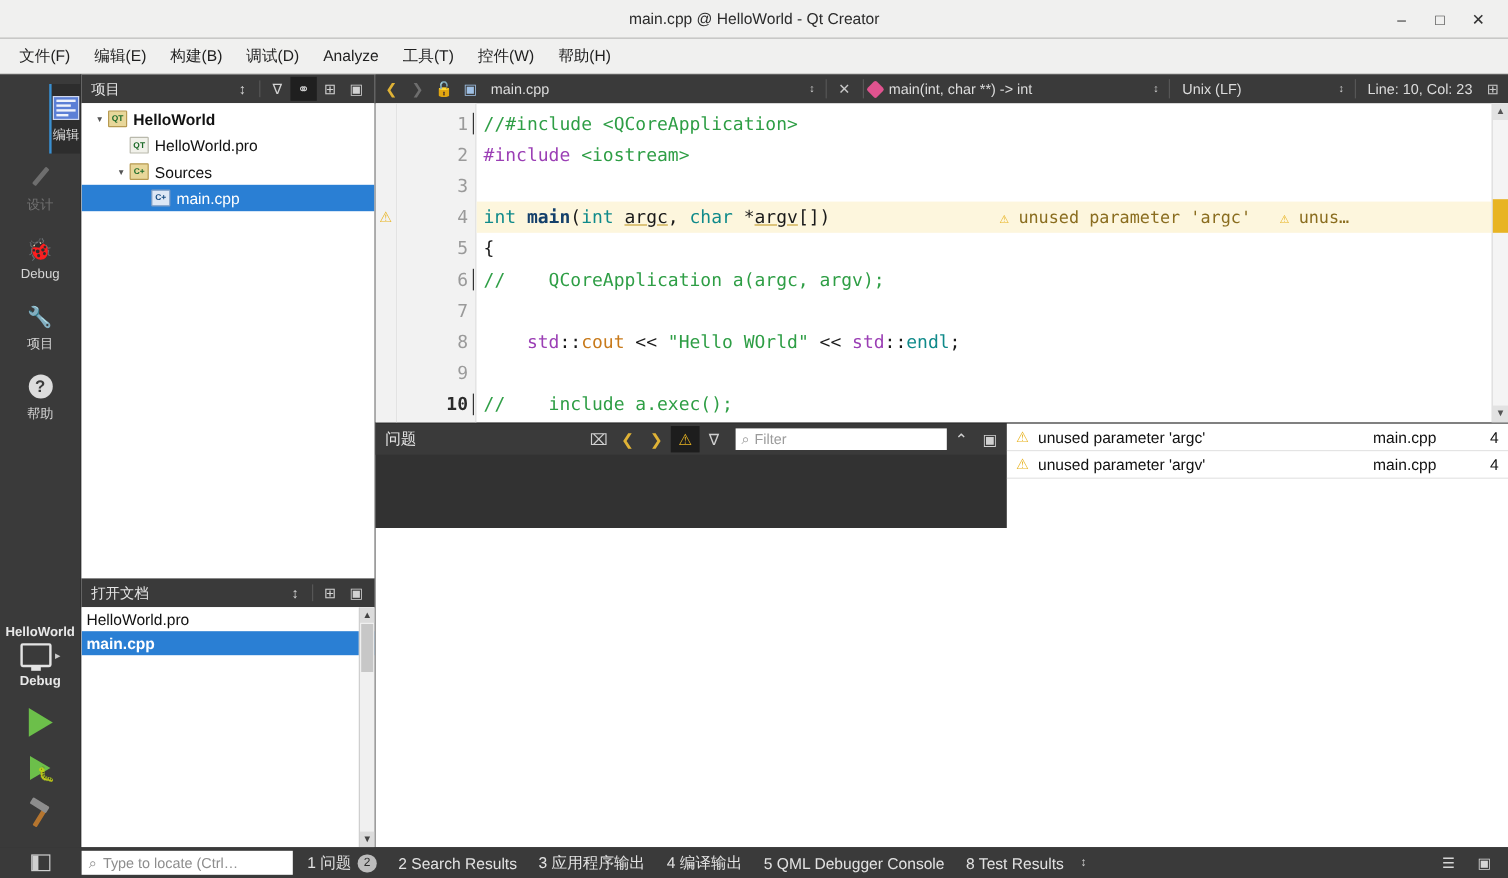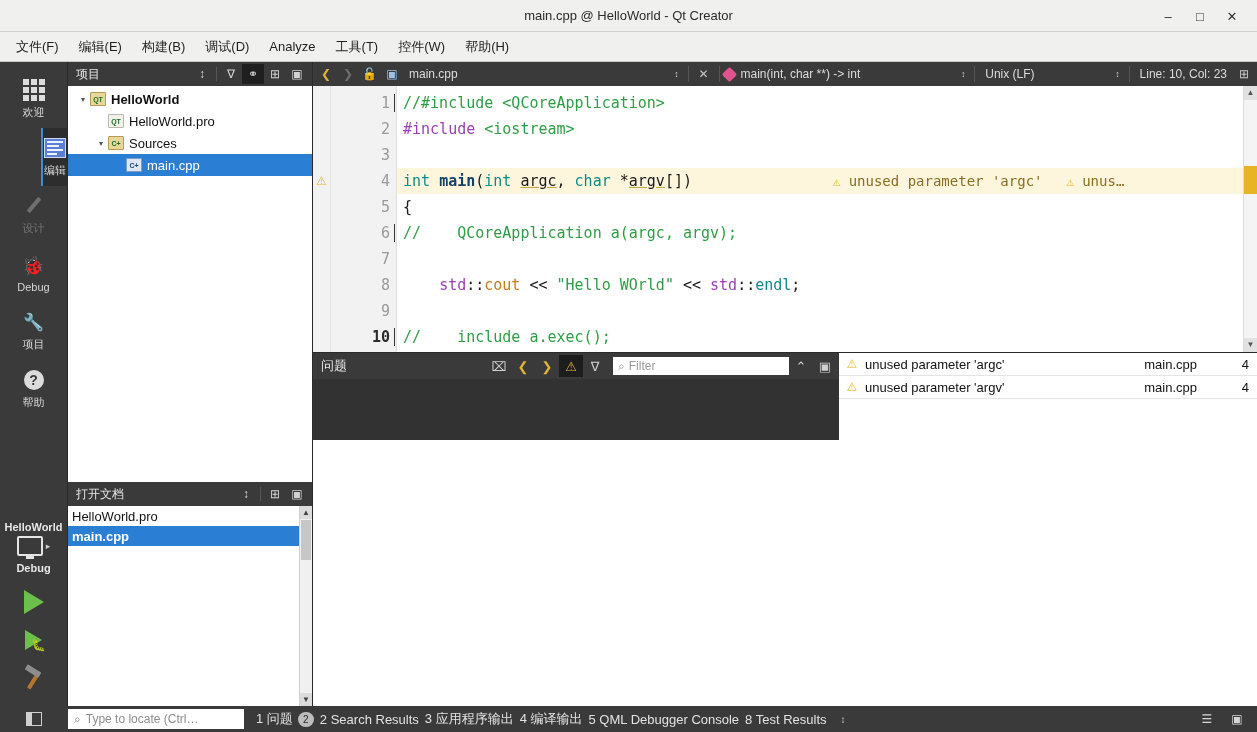--- a/index.html
+++ b/index.html
@@ -167,21 +167,21 @@
   .emptyfill { background: #fff; flex: 1; }
 
   
   .statusbar { position: absolute; left: 0; right: 0; bottom: 0; height: 26px; background: #3a3a3a;
     display: flex; align-items: center; color: #e2e2e2; font-size: 13px; }
   .sb-left { width: 68px; display: flex; align-items: center; justify-content: center; }
   .sb-toggle { width: 16px; height: 14px; border: 1px solid #cfcfcf; display: flex; }
   .sb-toggle i { width: 5px; background: #cfcfcf; }
   .locate { width: 176px; height: 20px; background: #fff; color: #8d8d8d; display: flex;
     align-items: center; gap: 5px; padding: 0 6px; font-size: 12px; margin-right: 12px; }
-  .outputs { display: flex; align-items: center; gap: 6px; }
+  .outputs { display: flex; align-items: center; gap: 18px; }
   .outputs .ob { display: flex; align-items: center; gap: 5px; }
   .badge { background: #bdbdbd; color: #2b2b2b; border-radius: 9px; min-width: 16px; height: 15px;
     display: inline-flex; align-items: center; justify-content: center; font-size: 10px; padding: 0 4px; }
   .sb-right { margin-left: auto; display: flex; align-items: center; gap: 10px; padding-right: 10px; }
   .sb-right .ic { width: 20px; height: 18px; display: flex; align-items: center; justify-content: center;
     color: #d5d5d5; font-size: 12px; }
   .updown { color: #cfcfcf; font-size: 10px; }
 </style>
 </head>
 <body>
@@ -205,36 +205,20 @@
       <div class="mi">Analyze</div>
       <div class="mi">工具(T)</div>
       <div class="mi">控件(W)</div>
       <div class="mi">帮助(H)</div>
     </div>
 
   <div class="mainrow">
 
     <div class="modebar">
       <div class="modes" id="modes">
-          <div class="mode">
-            <div class="glyph">
-              <div class="grid9">
-                <i></i>
-                <i></i>
-                <i></i>
-                <i></i>
-                <i></i>
-                <i></i>
-                <i></i>
-                <i></i>
-                <i></i>
-              </div>
-            </div>
-            <div>欢迎</div>
-          </div>
           <div class="mode sel">
             <div class="glyph">
               <div class="editglyph">
                 <i></i>
                 <i></i>
                 <i></i>
                 <i></i>
               </div>
             </div>
             <div>编辑</div>

